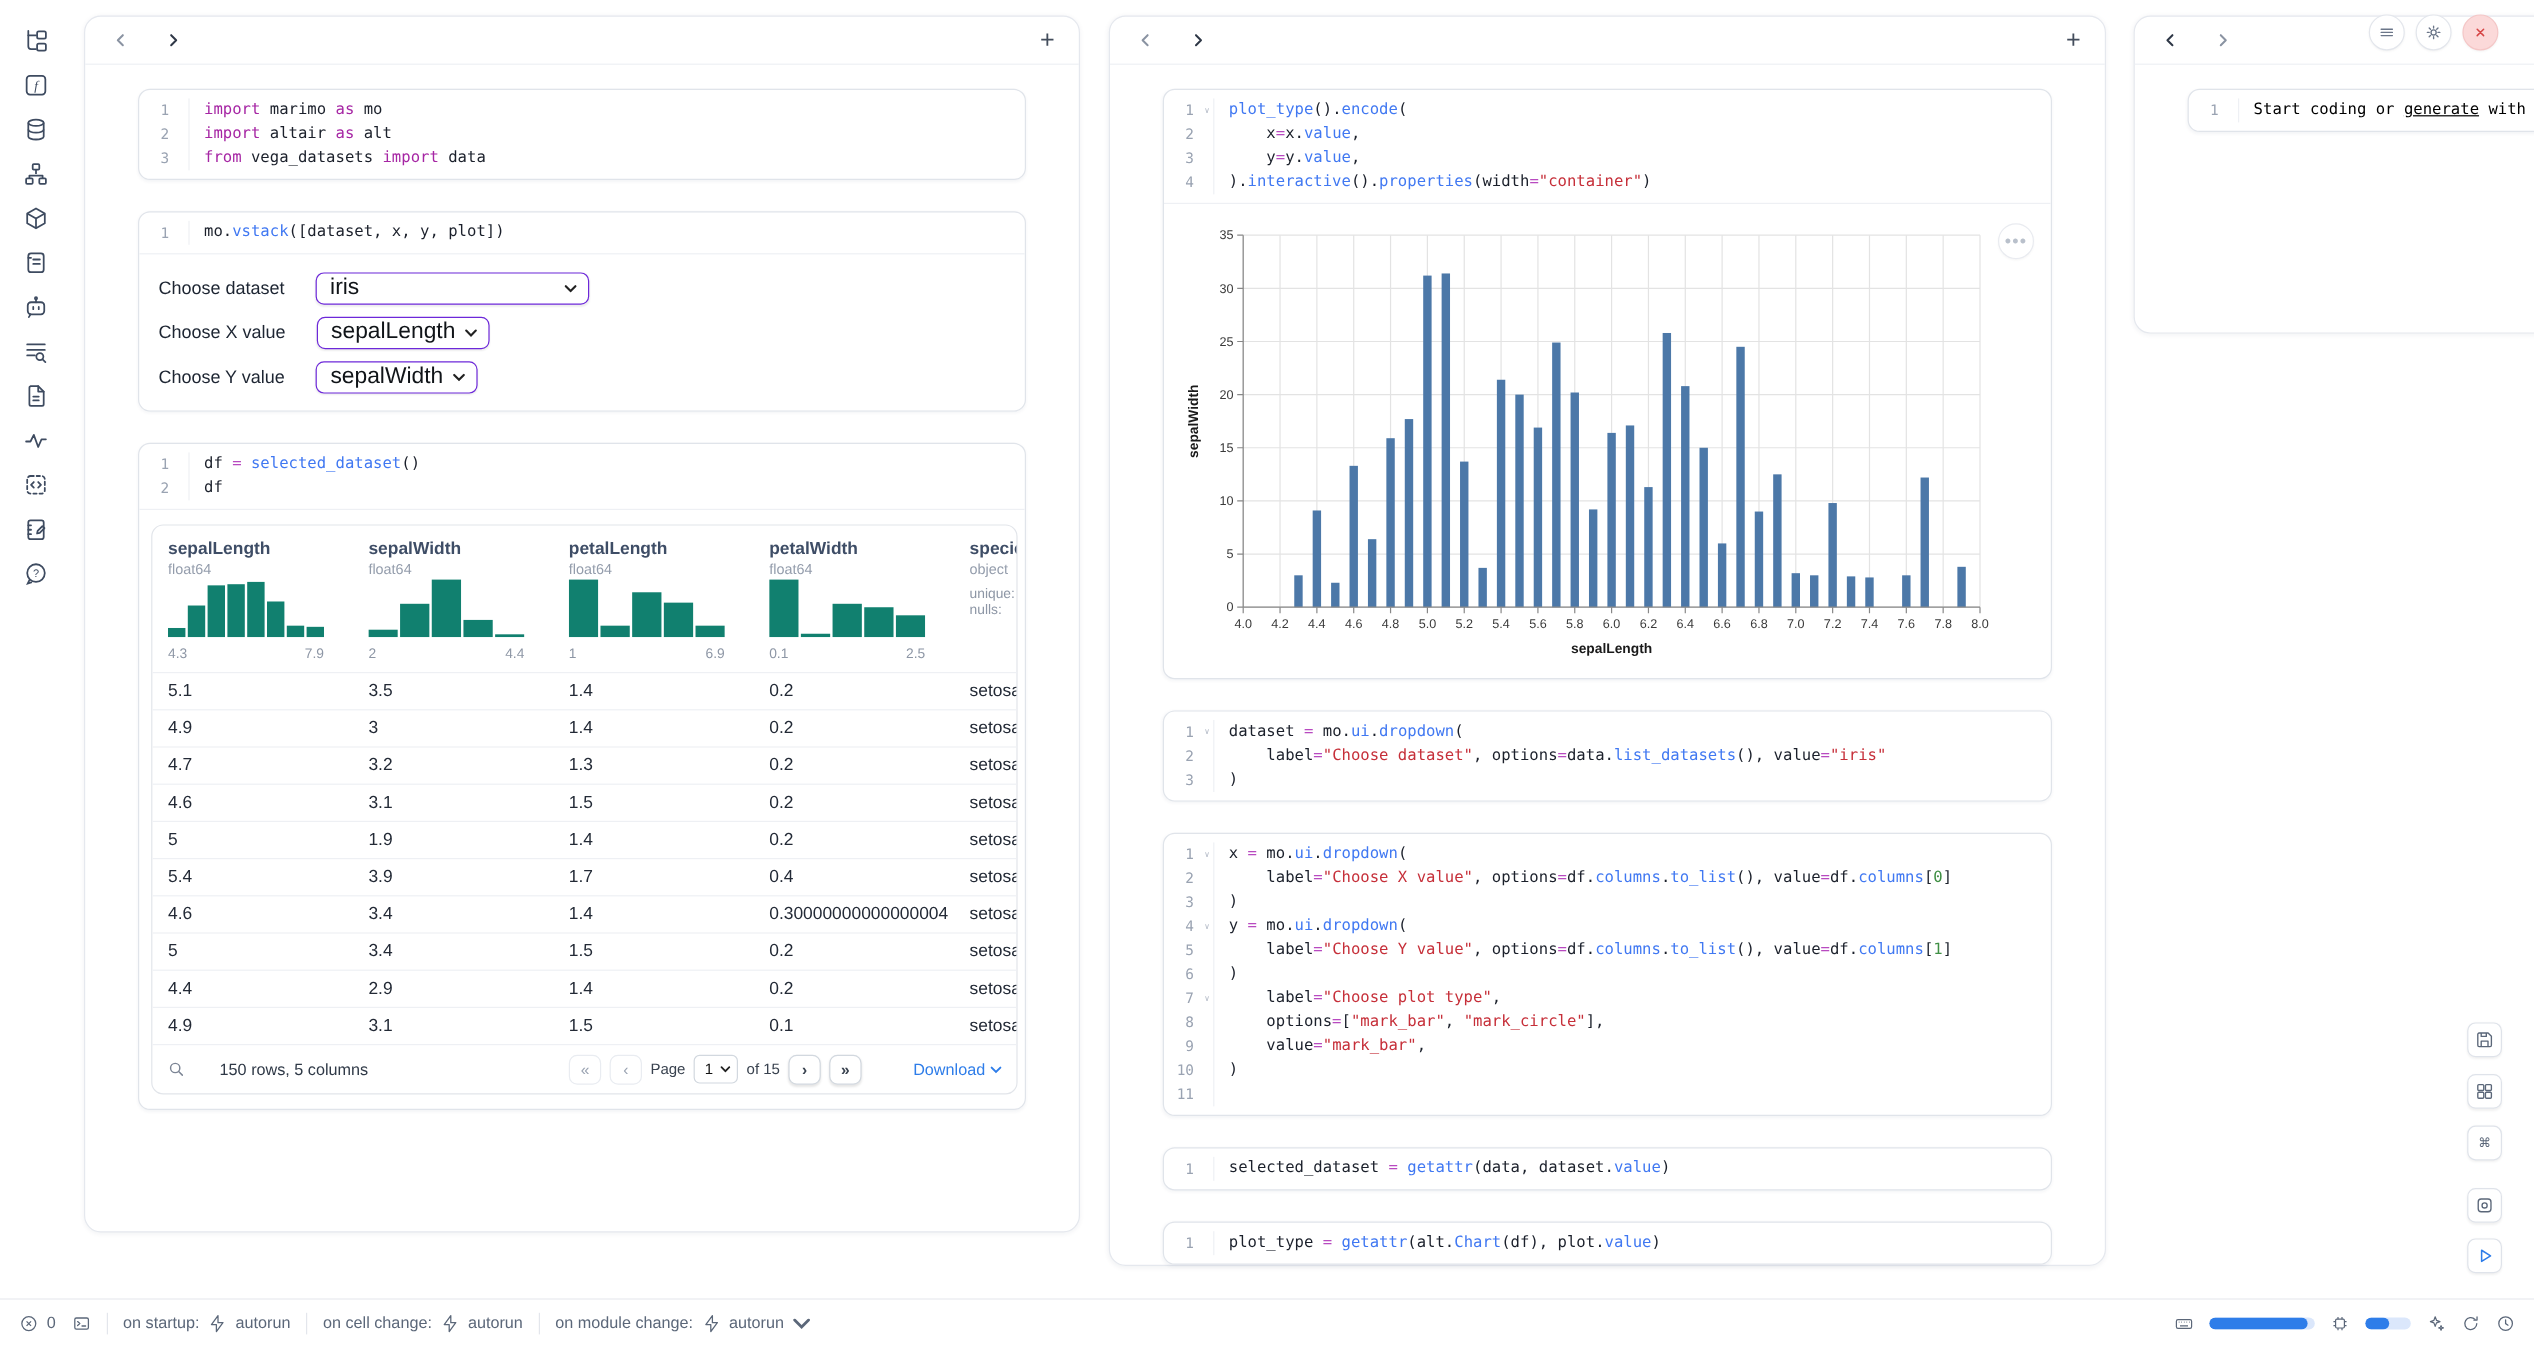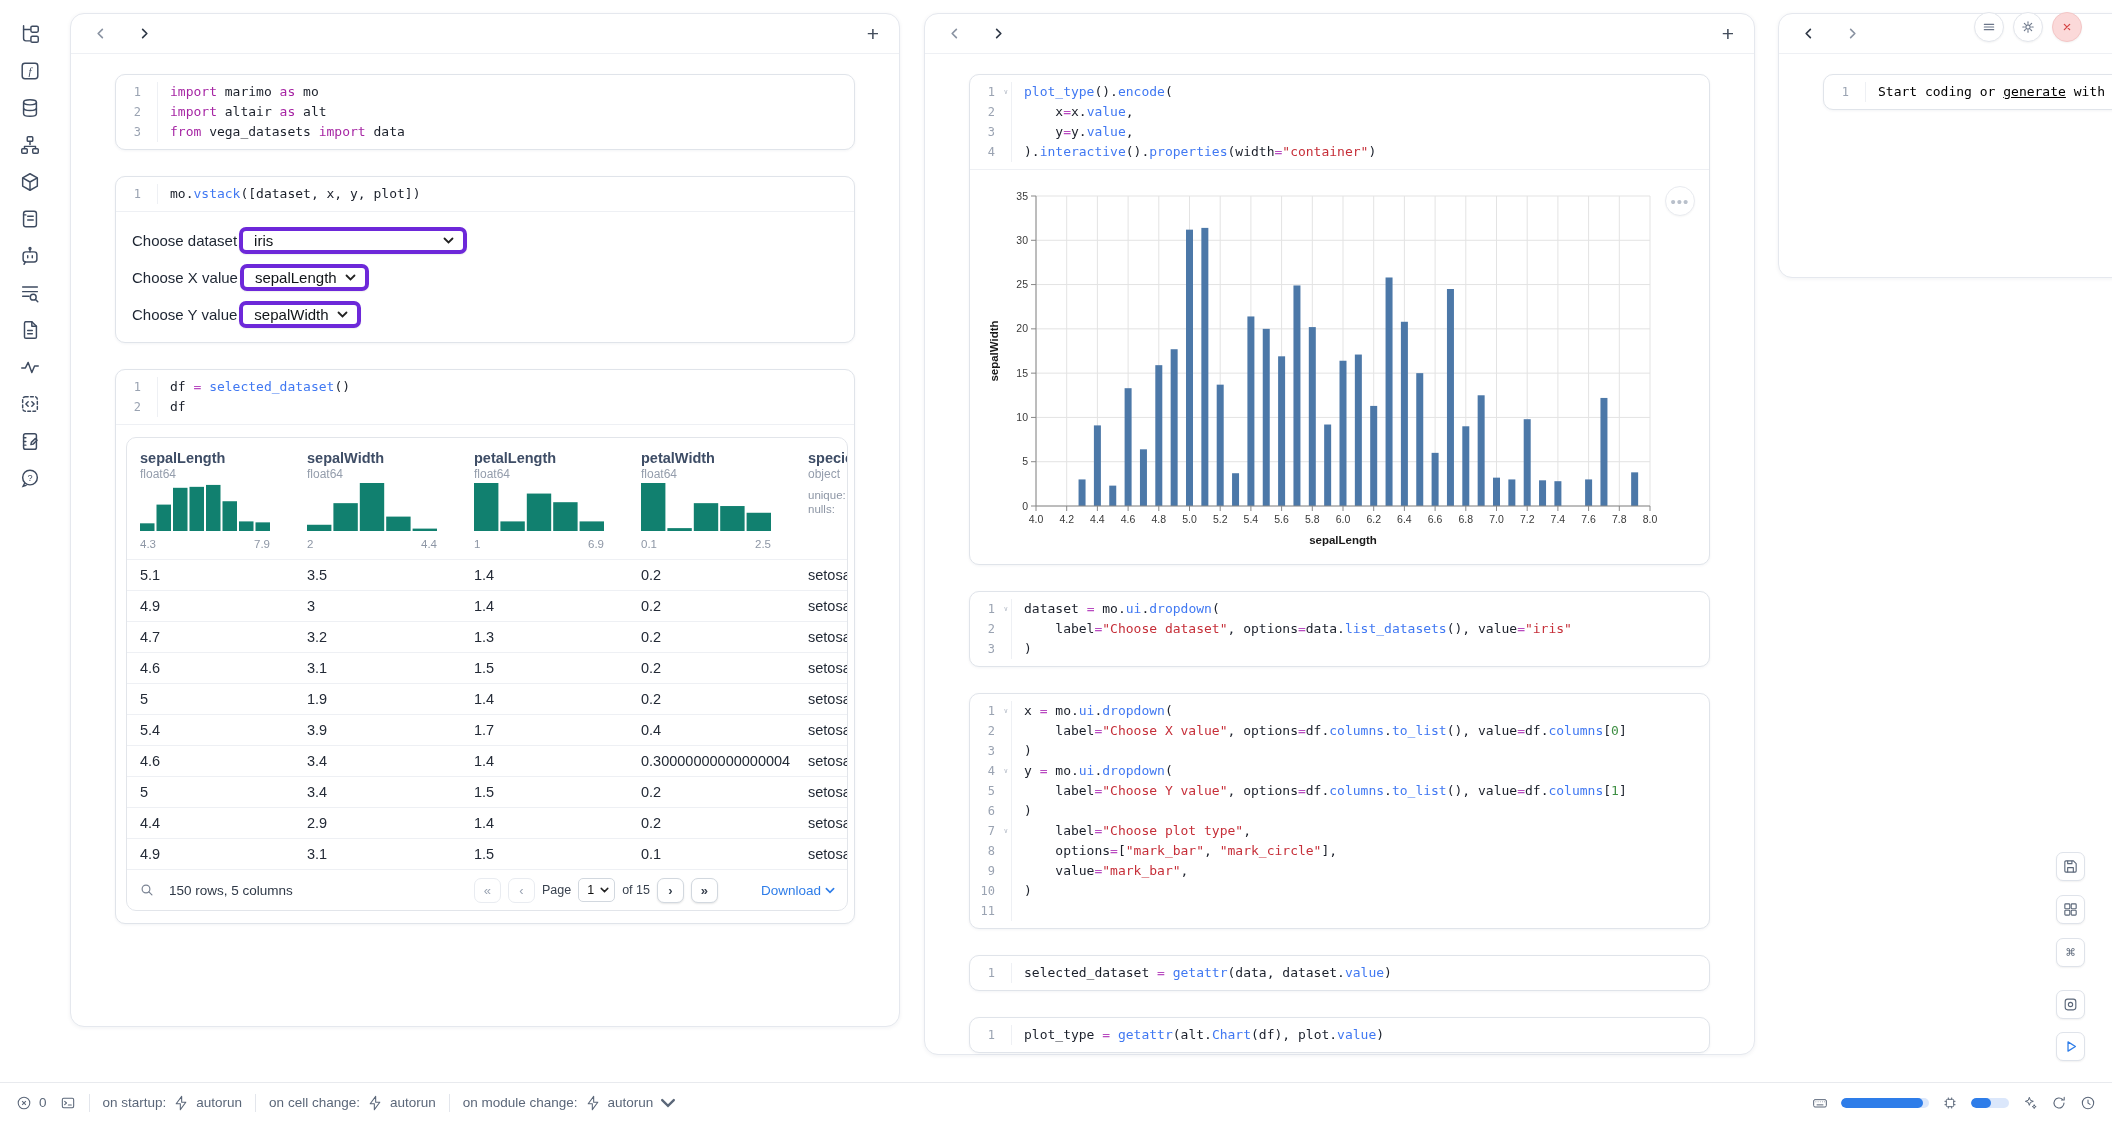--- a/index.html
+++ b/index.html
@@ -41,43 +41,43 @@
   .lines { padding-left:12px; font:13px "DejaVu Sans Mono", monospace; }
   .cl { height:20px; line-height:20px; white-space:pre; color:#1b202b; }
   .t-p { color:#1b202b; } .t-k { color:#a626a4; } .t-o { color:#b84ac0; }
   .t-f { color:#4078f2; } .t-s { color:#c62f39; } .t-n { color:#3f8f44; }
   .t-ph { color:#000000; } .t-ph.u { text-decoration:underline; }
 
   .out { border-top:1px solid #eef0f4; }
 
   
   .ctrls { padding:14px 16px; }
-  .ctrl { display:flex; align-items:center; gap:2px; height:28px; margin-bottom:9px;
+  .ctrl { display:flex; align-items:center; gap:26px; height:28px; margin-bottom:9px;
     font-size:15px; color:#1d2532;text-align:center; }
   .ctrl:last-child { margin-bottom:0; }
   .select { position:relative; display:inline-flex; align-items:center; height:27px;
-    border:4px solid #6d28d9; border-radius:7px; padding:0 28px 0 11px; font-size:15px;
+    border:1px solid #6d28d9; border-radius:7px; padding:0 28px 0 11px; font-size:19px;
     color:#101418; background:#fff; box-shadow:0 1px 1.5px rgba(0,0,0,.07); cursor:pointer; }
   .select.wide { width:228px; }
   .select svg { position:absolute; right:9px; width:11px; height:7px; color:#222; }
 
   
   .dtable { margin:12px 10px; border:1px solid #e2e5ea; border-radius:10px;
     overflow:hidden; width:722px; }
   .thead { display:flex; padding:12px 0 9px 13px; width:860px; }
   .tcol { width:167px; flex:none; }
   .cname { font-size:14.5px; font-weight:bold; color:#3e4d66; }
   .ctype { font-size:12px; color:#949dac; margin-top:1px; }
   .hlabels { display:flex; justify-content:space-between; width:130px;
     font-size:11.5px; color:#8d96a5; margin-top:3px; }
   .cmeta { font-size:11.5px; color:#8d96a5; margin-top:7px; line-height:14px; }
   .trow { display:flex; border-top:1px solid #eef0f4; padding-left:13px; width:860px; }
   .tcell { width:167px; flex:none; padding:7px 0; font-size:14.5px; color:#232a36; }
   .tfoot { display:flex; align-items:center; border-top:1px solid #eef0f4; height:41px;
-    padding:0 12px; gap:14px; }
+    padding:0 12px; gap:28px; }
   .tsummary { font-size:13.5px; color:#2f3947; }
   .tfoot .searchicon { color:#7b8494; display:flex; }
   .pag { margin-left:auto; display:flex; align-items:center; gap:7px; }
   .pbtn { width:27px; height:25px; border:1px solid #e9ecf1; border-radius:7px; background:#fff;
     display:flex; align-items:center; justify-content:center; font-size:13px; color:#9aa3b2; cursor:pointer; }
   .pbtn.en { border-color:#d2d8df; box-shadow:0 1px 2px rgba(0,0,0,.1); color:#39424f; font-weight:bold; }
   .page-label, .of-label { font-size:12.5px; color:#39424f; }
   .page-select { height:24px; border:1px solid #d2d8df; border-radius:5px; padding:0 20px 0 8px;
     font-size:12.5px; color:#111; position:relative; display:flex; align-items:center; cursor:pointer; }
   .page-select svg { position:absolute; right:5px; width:9px; height:6px; color:#222; }

